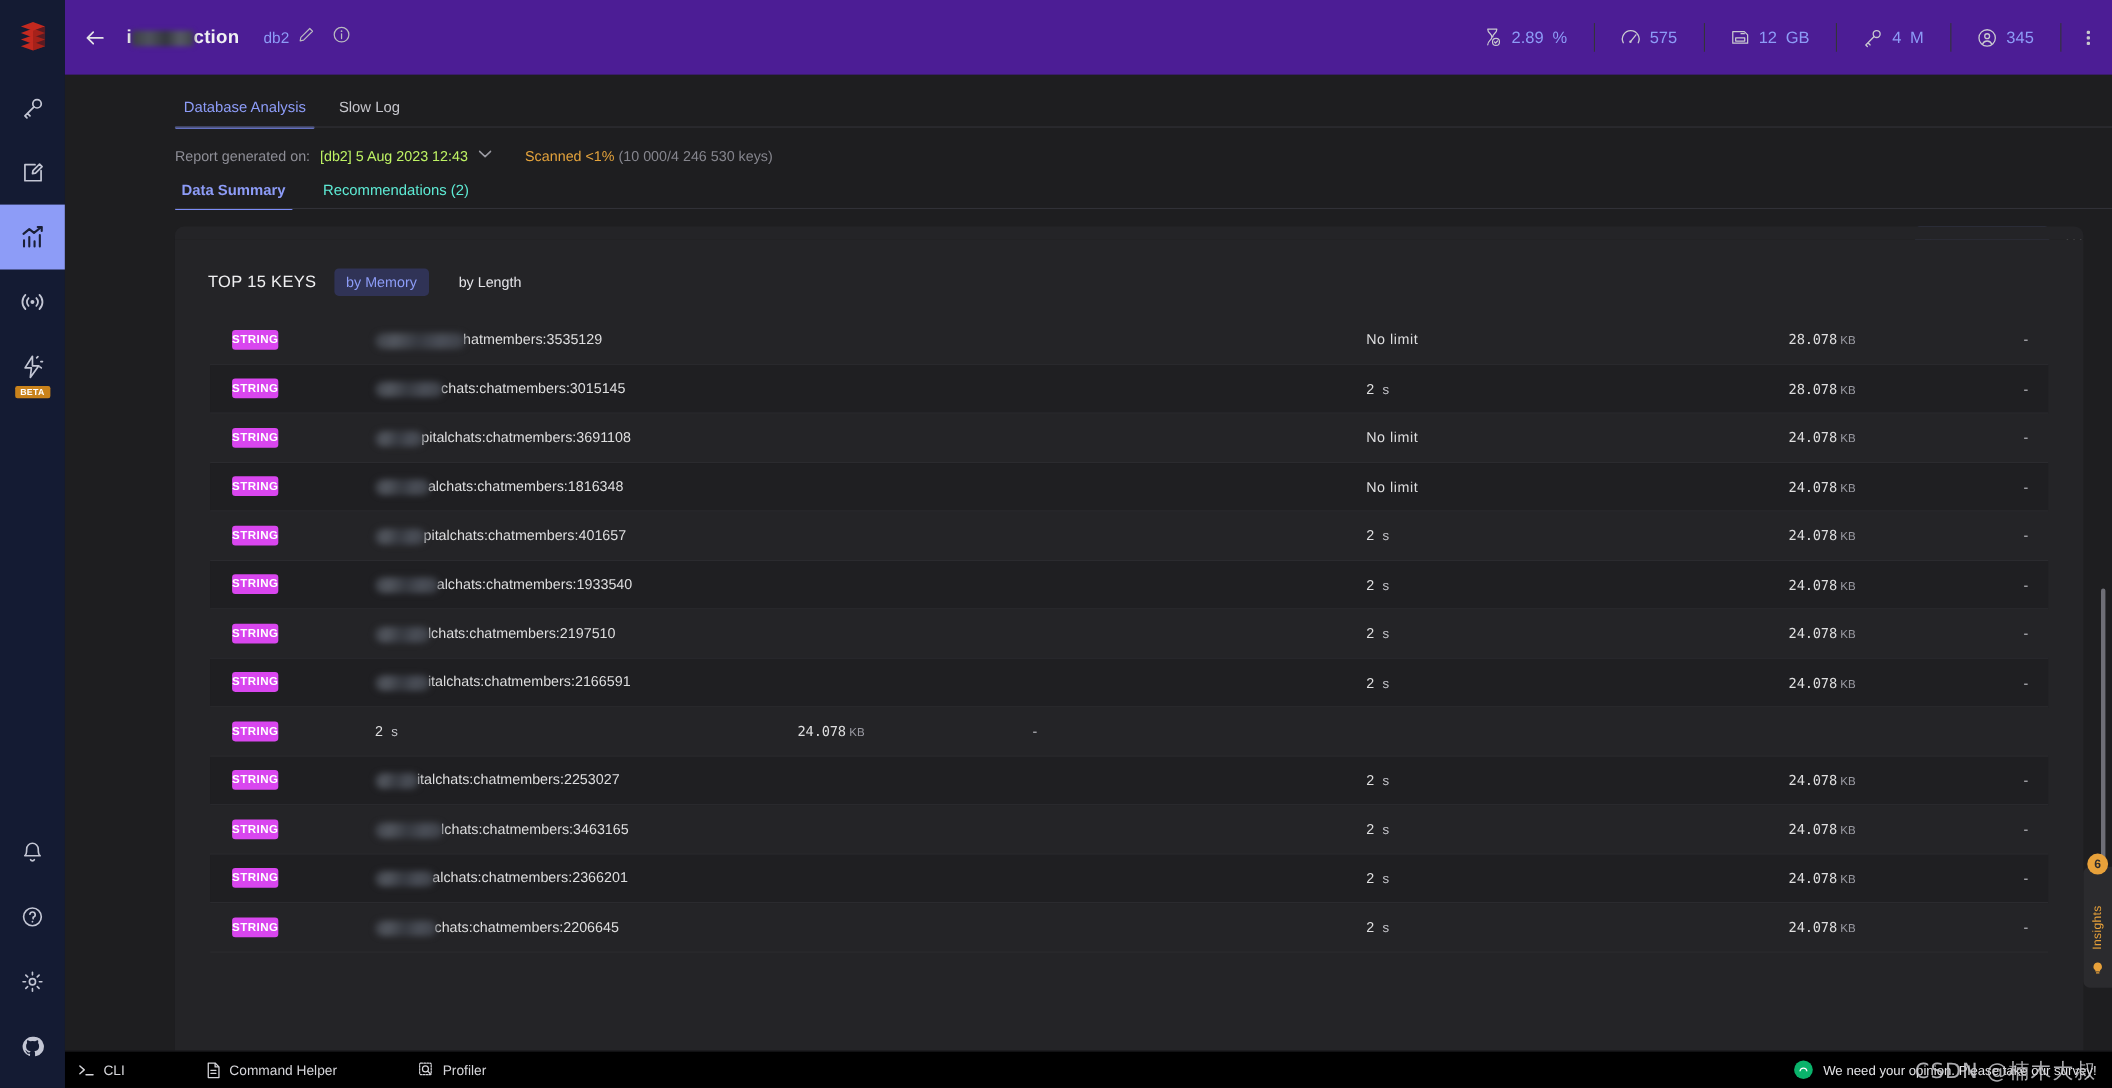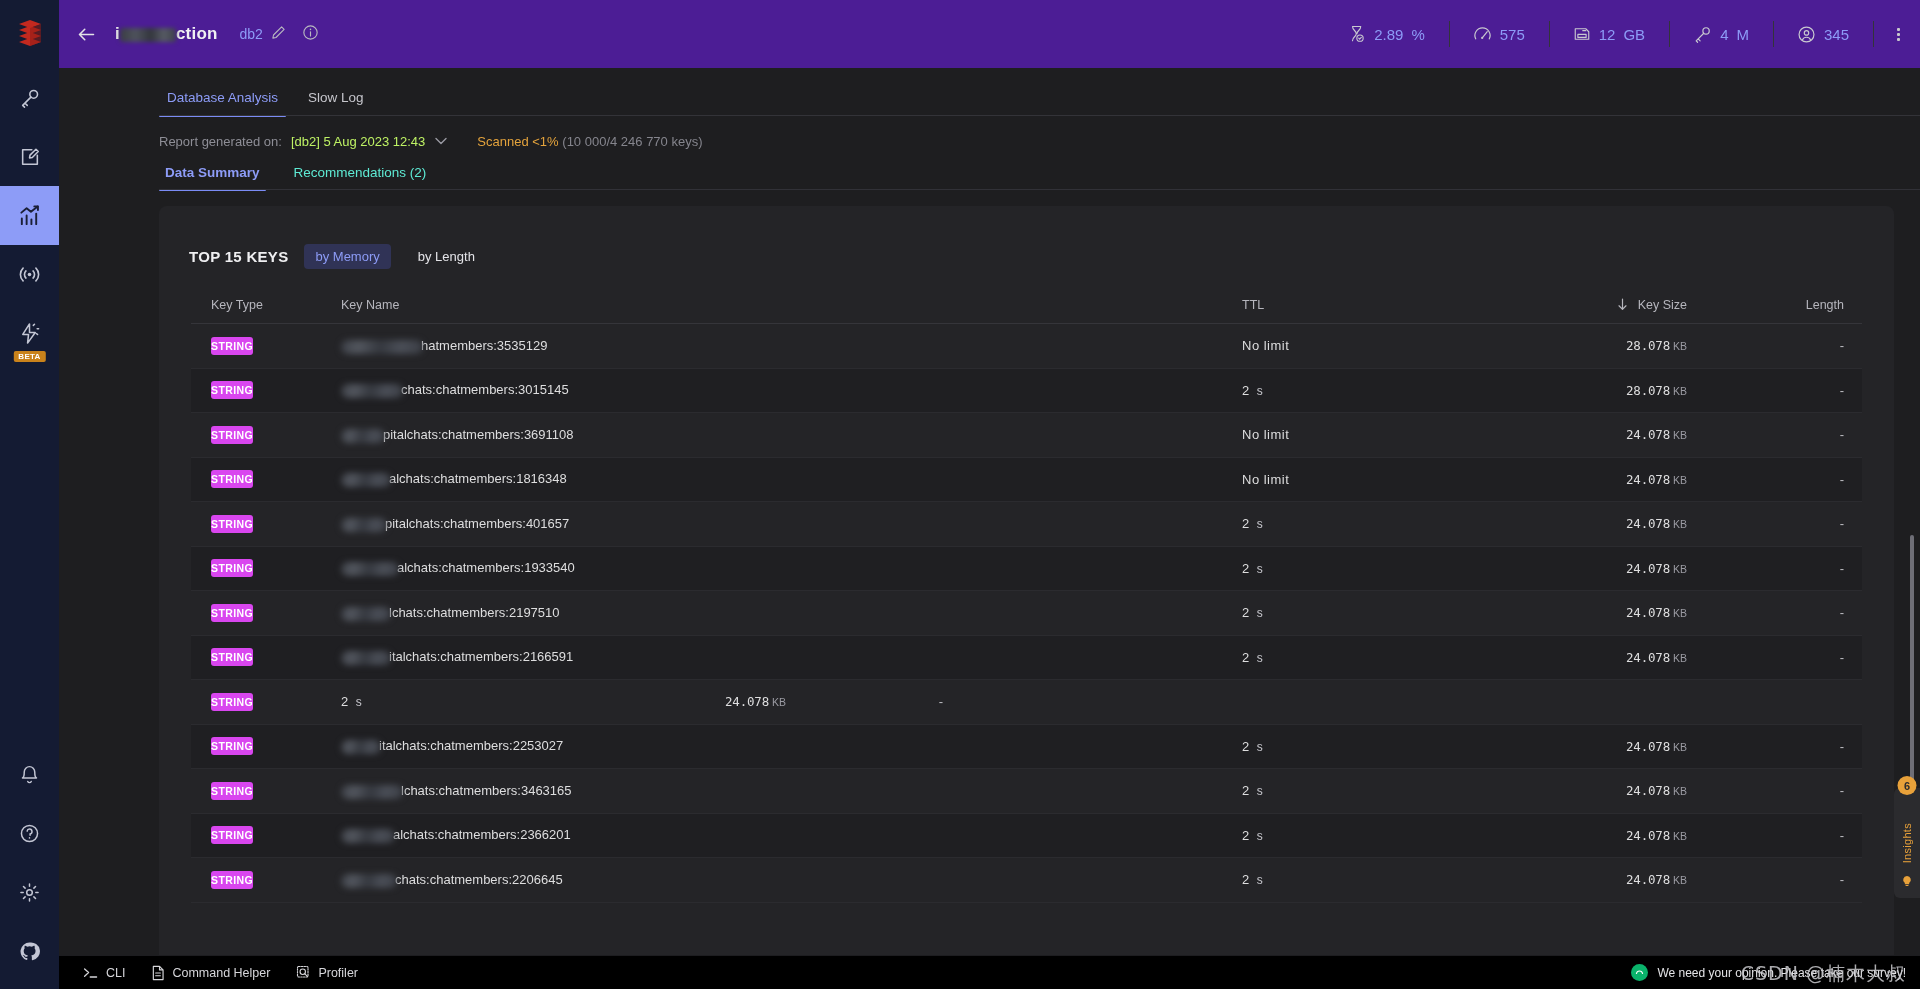--- a/index.html
+++ b/index.html
@@ -138,21 +138,21 @@
     flex:1 1 auto; overflow:hidden; position:relative; padding: 0 26px 0 100px;
   }
   .panel-top-strip {
     height: 12px; background:#242427; border-radius: 8px 8px 0 0; margin-top:16px;
   }
   .panel {
     background:#242427; border-radius: 0 0 0 0; padding: 18px 0 0 0;
     height: calc(100% - 28px); overflow:hidden;
   }
   .panel-head { display:flex; align-items:center; gap:16px; padding: 8px 0 18px 30px; }
-  .panel-title { font-size:15px; font-weight:bold; color:#efeff1; letter-spacing:.3px; }
+  .panel-title { font-size:15px; font-weight:normal; color:#efeff1; letter-spacing:.3px; }
   .seg {
     font-size:13px; padding:5px 11px; border-radius:4px; cursor:pointer; color:#e4e4e8;
   }
   .seg.active { background:#303356; color:#8d9cf7; }
 
   
   .tbl { margin: 0 32px; }
   .tbl-head {
     display:flex; align-items:center; height:37px; font-size:12.5px; color:#b6b6bd;
     border-bottom:1px solid #35353a;
@@ -204,21 +204,21 @@
   .insights-count {
     position:absolute; top:-12px; left:50%; transform:translateX(-50%);
     width:19px; height:19px; border-radius:50%; background:#e8a13a; color:#2b2b2e;
     font-size:11px; font-weight:bold; display:flex; align-items:center; justify-content:center;
   }
   .bulb { position:absolute; bottom:6px; left:50%; transform:translateX(-50%); }
 
   
   .bottombar {
     height:34px; flex:0 0 34px; background:#000; display:flex; align-items:center;
-    padding: 0 14px 0 24px; font-size:12.5px; color:#d6d6da; border-top:1px solid #1d1d20;
+    padding: 0 14px 0 12px; font-size:12.5px; color:#d6d6da; border-top:1px solid #1d1d20;gap:48px;
   }
   .bb-item { display:flex; align-items:center; gap:7px; margin-right:26px; cursor:pointer; }
   .bb-spacer { flex:1 1 auto; }
   .survey { display:flex; align-items:center; gap:9px; font-size:12px; color:#e4e4e7; cursor:pointer;}
   .survey-dot {
     width:17px;height:17px;border-radius:50%;background:#0ab36b;display:flex;align-items:center;justify-content:center;
   }
   .watermark {
     position:absolute; right:14px; bottom:2px; font-size:19px; color:#c9c9cd;
     opacity:.85; font-family:"DejaVu Sans", sans-serif; pointer-events:none; letter-spacing:1px;
@@ -402,21 +402,21 @@
       <div class="report-row">
         <span class="report-label">Report generated on:</span>
         <span class="report-value">[db2] 5 Aug 2023 12:43</span>
         <span class="chev">
           <svg width="12" height="8" viewBox="0 0 12 8" fill="none" stroke="#9a9aa2" stroke-width="1.4" stroke-linecap="round" stroke-linejoin="round">
               <path d="M1 1.6L6 6.4 11 1.6"></path>
             </svg>
         </span>
         <span class="scanned">
           <span>Scanned &lt;1%</span>
-          <span class="muted">(10 000/4 246 770 keys)</span>
+          <span class="muted">(10 000/4 246 530 keys)</span>
         </span>
       </div>
 
       <div class="newreport-wrap">
         <button class="btn-newreport">
           <span class="play-tri"></span>
           <span>New Report</span>
         </button>
         <span>
           <svg width="17" height="17" viewBox="0 0 24 24" fill="none" stroke="#b9b9c0" stroke-width="1.6">
@@ -436,33 +436,20 @@
         <div class="panel-top-strip"></div>
         <div class="panel">
 
           <div class="panel-head">
             <div class="panel-title">TOP 15 KEYS</div>
             <div class="seg active">by Memory</div>
             <div class="seg">by Length</div>
           </div>
 
           <div class="tbl">
-            <div class="tbl-head">
-              <div class="c-type">Key Type</div>
-              <div class="c-name">Key Name</div>
-              <div class="c-ttl">TTL</div>
-              <div class="c-size">
-                <span style="margin-right:6px;">
-                  <svg width="11" height="13" viewBox="0 0 12 14" fill="none" stroke="#b6b6bd" stroke-width="1.3" stroke-linecap="round" stroke-linejoin="round" style="vertical-align:-2px;">
-                      <path d="M6 1v11M2.2 8.4L6 12.4l3.8-4"></path>
-                    </svg>
-                </span><span>Key Size</span>
-              </div>
-              <div class="c-len">Length</div>
-            </div>
             <div id="rows">
                 <div class="tbl-row">
                   <div class="c-type"><span class="badge-string">STRING</span></div>
                   <div class="c-name"><span class="keyname"><span class="kn-blur" style="width:82px"></span><span>hatmembers:3535129</span></span></div>
                   <div class="c-ttl"><span class="ttl-num">No limit</span><span class="ttl-unit"></span></div>
                   <div class="c-size"><span class="size-num">28.078</span><span class="size-unit">KB</span></div>
                   <div class="c-len dash">-</div>
                 </div>
                 <div class="tbl-row">
                   <div class="c-type"><span class="badge-string">STRING</span></div>

